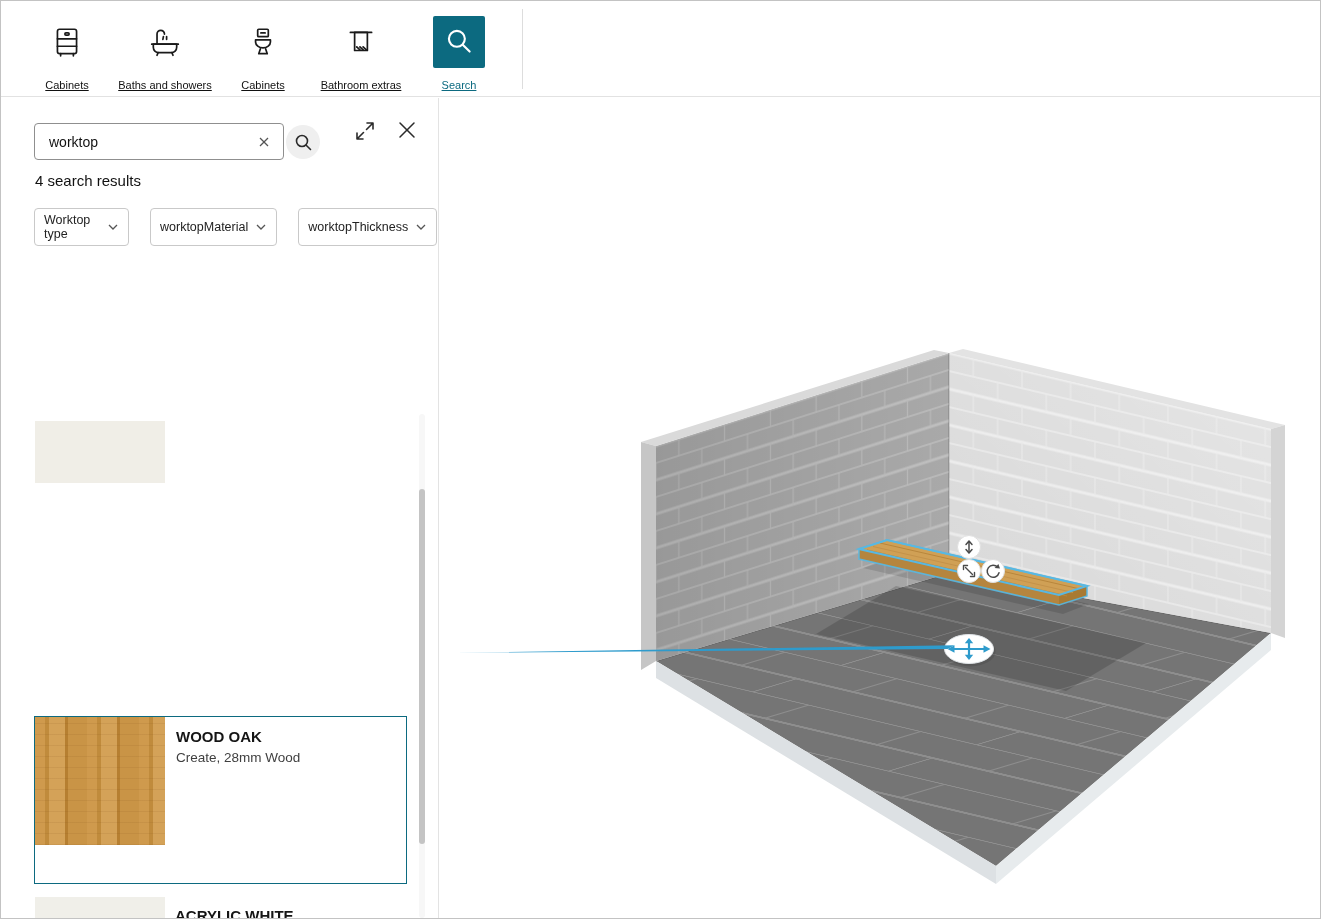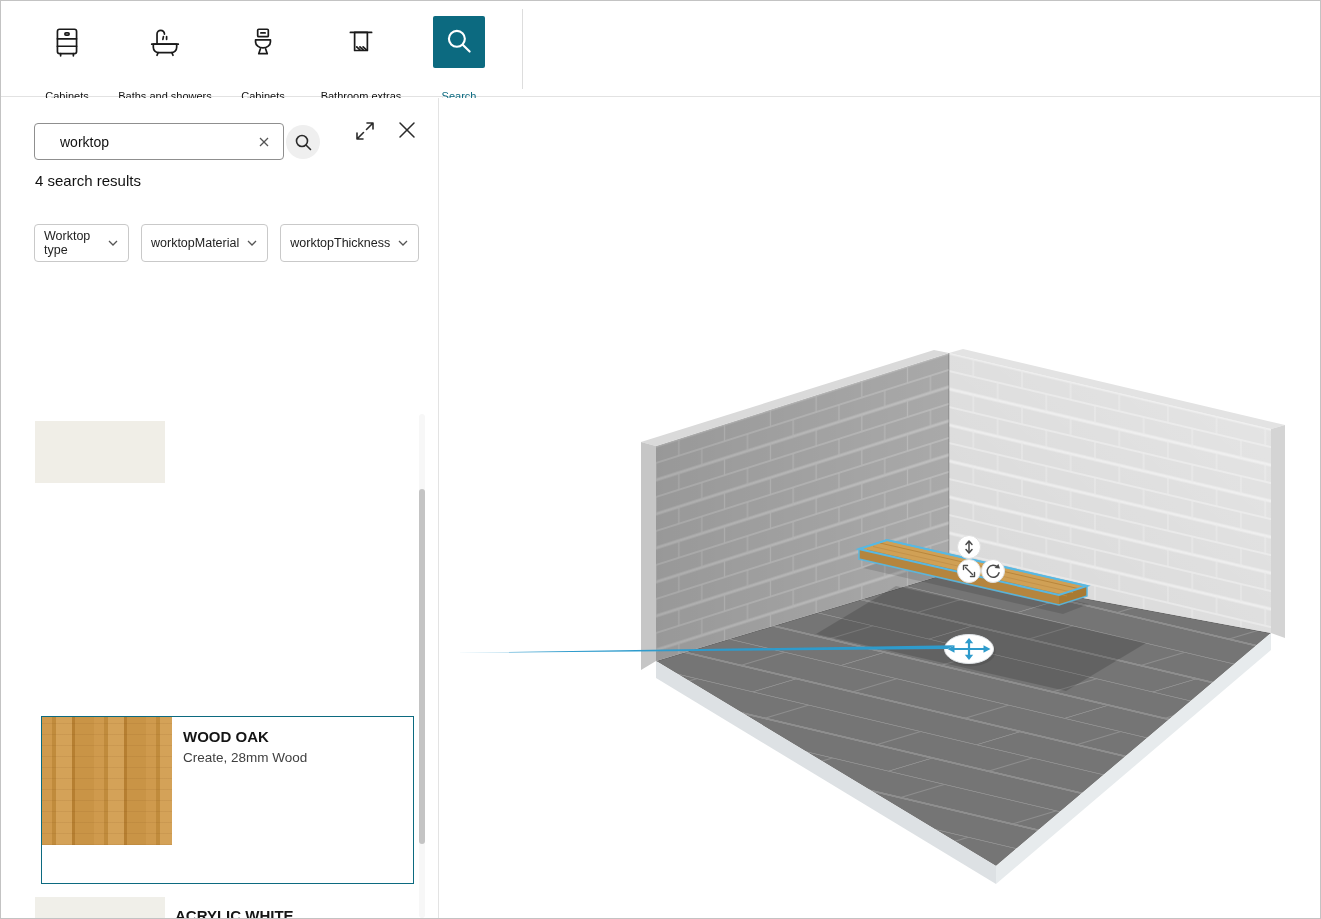--- a/index.html
+++ b/index.html
@@ -5,42 +5,42 @@
   html,body{margin:0;padding:0;background:#fff;font-family:"Liberation Sans",sans-serif;}
   .app{position:relative;width:1321px;height:919px;box-sizing:border-box;border:1px solid #c3c3c3;background:#fff;overflow:hidden;}
 
   
   .toolbar{position:absolute;left:0;top:0;right:0;height:96px;border-bottom:1px solid #e2e2e2;display:flex;align-items:flex-start;padding-left:17px;box-sizing:border-box;background:#fff;}
   .tool-item{width:98px;display:flex;flex-direction:column;align-items:center;padding-top:15px;cursor:pointer;}
   .tool-icon-box{width:52px;height:52px;display:flex;align-items:center;justify-content:center;color:#1a1a1a;border-radius:2px;}
   .tool-icon-box svg{stroke:currentColor;fill:none;stroke-width:1.6;stroke-linecap:round;stroke-linejoin:round;}
   .tool-item.active .tool-icon-box{background:var(--accent,#0c6a80);color:#fff;}
   .tool-item.active .tool-icon-box svg{stroke-width:2;}
-  .tool-label{margin-top:22px;font-size:11px;color:#111;white-space:nowrap;text-decoration:underline;}
+  .tool-label{margin-top:11px;font-size:11px;color:#111;white-space:nowrap;text-decoration:underline;}
   .tool-item.active .tool-label{color:var(--accent,#0c6a80);}
   .toolbar-sep{width:1px;height:80px;background:#ddd;margin:8px 12px 0 14px;}
   .tool-item.create{width:124px;}
 
   
   .sidebar{position:absolute;left:0;top:97px;width:437px;bottom:0;background:#fff;border-right:1px solid #e3e3e3;box-sizing:content-box;overflow:hidden;}
-  .search-field{position:absolute;left:33px;top:25px;width:250px;height:37px;border:1px solid #8f8f8f;border-radius:4px;display:flex;align-items:center;box-sizing:border-box;padding:0 8px 0 23px;background:#fff;}
+  .search-field{position:absolute;left:33px;top:25px;width:250px;height:37px;border:1px solid #8f8f8f;border-radius:4px;display:flex;align-items:center;box-sizing:border-box;padding:0 8px 0 12px;background:#fff;}
   .search-field input{border:none;outline:none;flex:1;font-size:14px;color:#111;font-family:"Liberation Sans",sans-serif;background:transparent;min-width:0;}
   .icon-btn{border:none;background:transparent;padding:0;display:flex;align-items:center;justify-content:center;cursor:pointer;}
   .search-go{position:absolute;left:285px;top:27px;width:34px;height:34px;border-radius:50%;background:#efefef;}
   .expand-btn{position:absolute;left:351px;top:20px;width:26px;height:26px;}
   .close-btn{position:absolute;left:393px;top:19px;width:26px;height:26px;}
   .results-summary{position:absolute;left:34px;top:74px;font-size:15px;color:#111;}
-  .filters{position:absolute;left:33px;top:126px;display:flex;gap:12px;}
+  .filters{position:absolute;left:33px;top:110px;display:flex;gap:21px;}
   .chip{display:inline-flex;align-items:center;gap:7px;height:38px;box-sizing:border-box;border:1px solid #c9c9c9;border-radius:4px;background:#fff;padding:0 9px;font-size:12.5px;color:#222;cursor:pointer;}
   .chip .wrap{display:inline-block;width:56px;line-height:1.15;}
   .chip svg{flex:none;}
 
   .results-list{position:absolute;left:0;top:158px;right:0;bottom:0;}
   .card{position:absolute;left:33px;width:373px;background:#fff;box-sizing:border-box;cursor:pointer;}
-  .card.selected{border:1px solid var(--accent,#0c6a80);margin-left:7px;}
+  .card.selected{border:1px solid var(--accent,#0c6a80);}
   .swatch{width:130px;height:128px;}
   .swatch.cream{background:#f0eee7;}
   .swatch.black{background:#0a0a0a;}
   .swatch.offwhite{background:#f0efe9;}
   .swatch.wood{background:
       repeating-linear-gradient(0deg, rgba(120,70,20,0.10) 0 1px, transparent 1px 11px),
       repeating-linear-gradient(90deg, #cf9a4d 0 10px, #c08b3c 10px 14px, #d4a258 14px 30px, #b67f31 30px 33px, #c99446 33px 52px);}
   .card-title{position:absolute;left:141px;top:11px;font-size:15px;font-weight:700;color:#151515;}
   .card-sub{position:absolute;left:141px;top:33px;font-size:13.5px;color:#3f3f3f;}
   .card-note{position:absolute;right:14px;bottom:12px;font-size:13px;color:#767676;}

